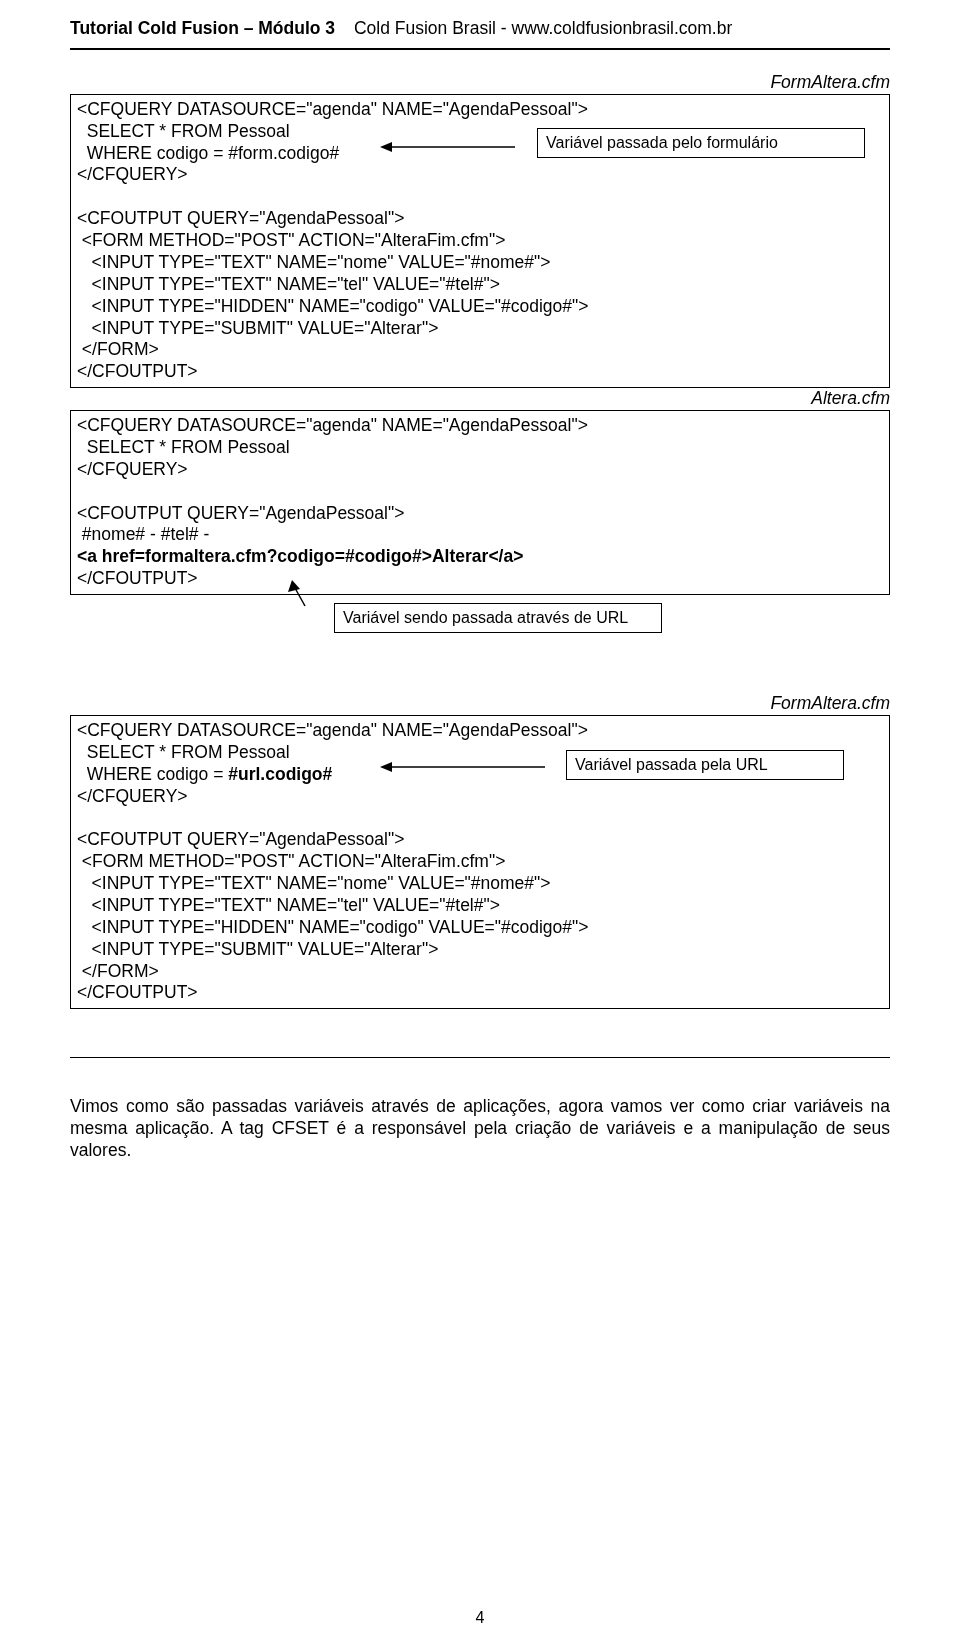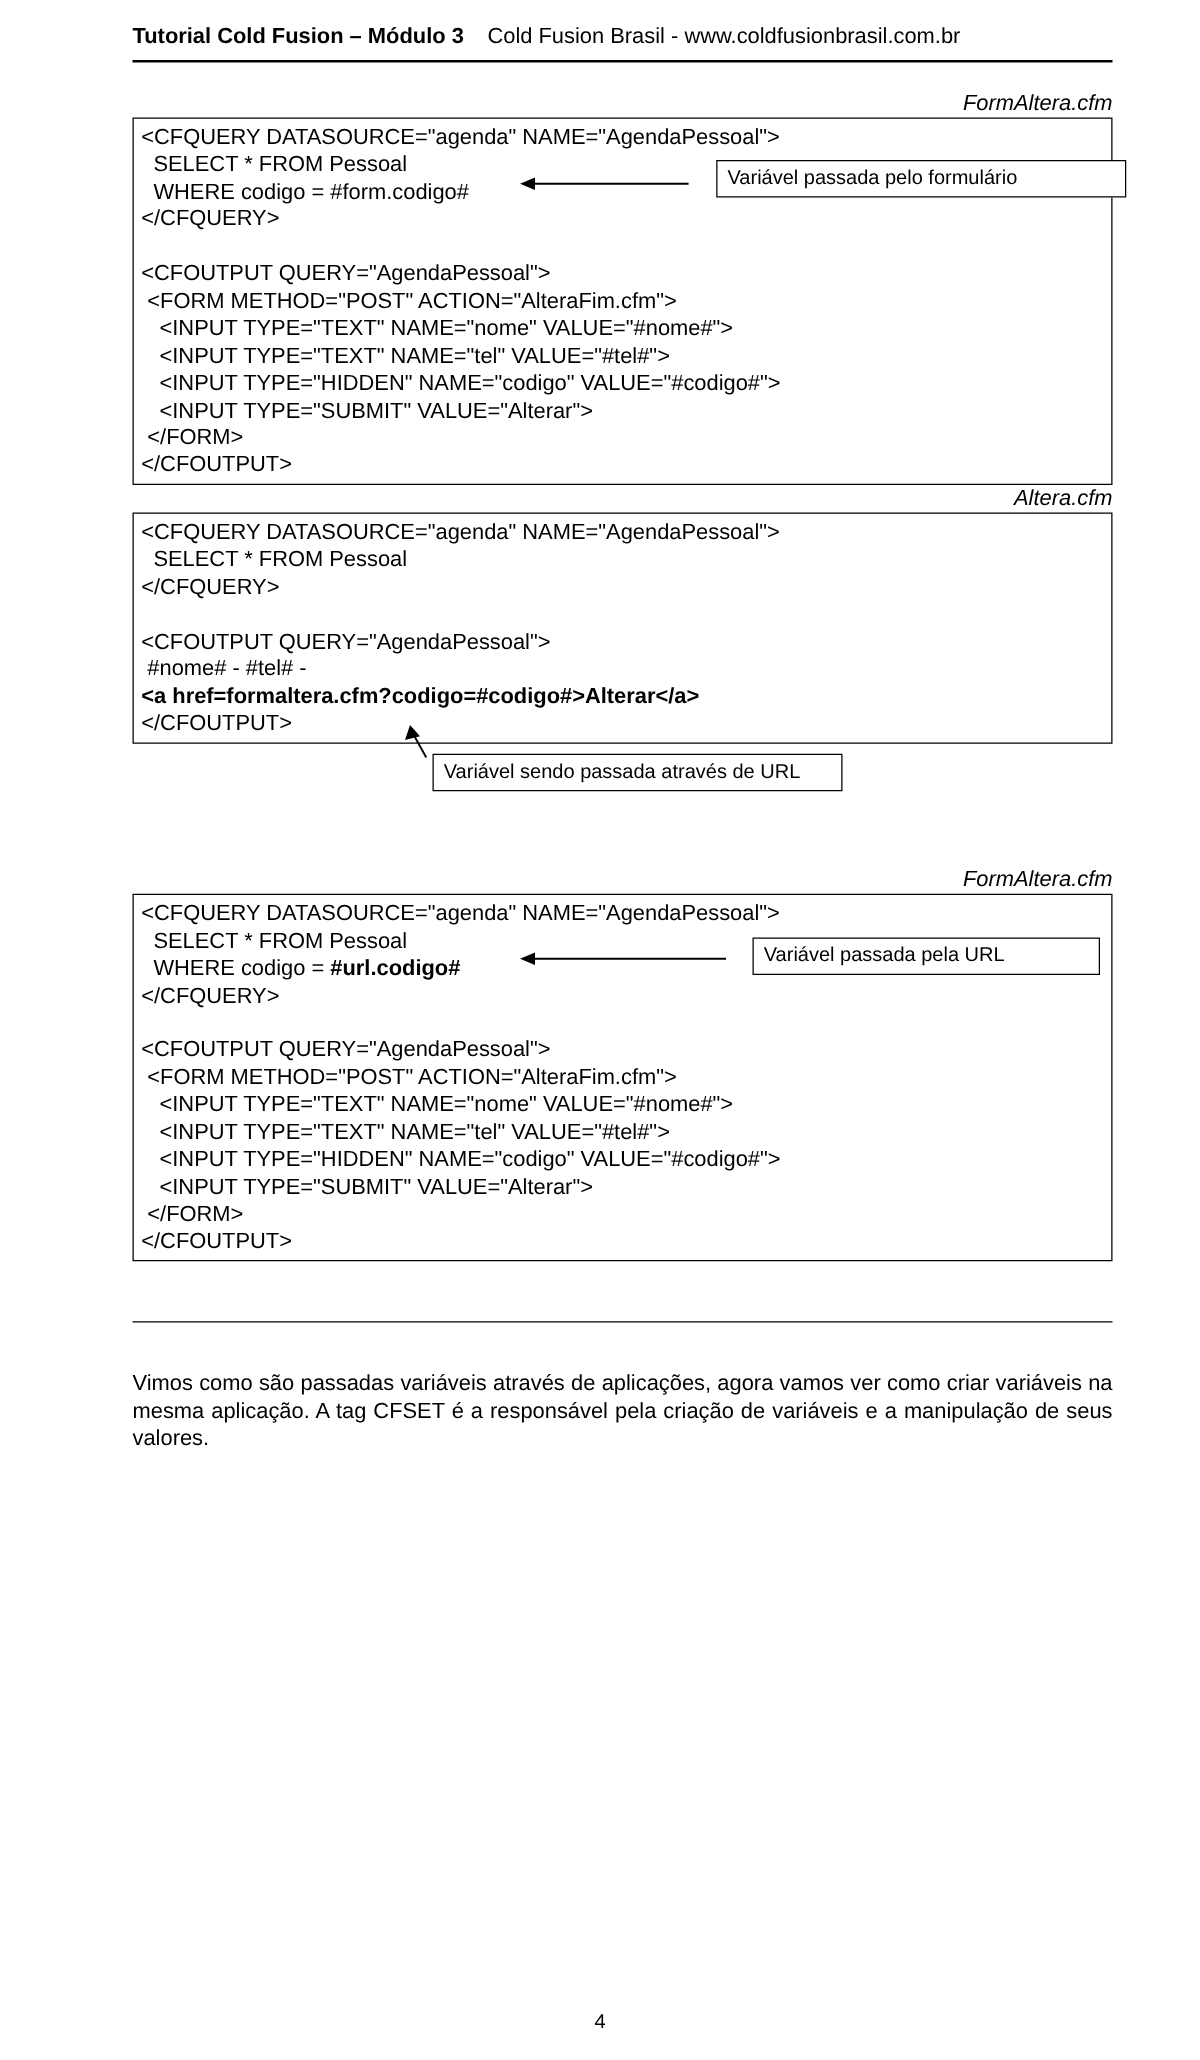--- a/index.html
+++ b/index.html
@@ -8,21 +8,21 @@
     background: #fff;
     font-family: Arial, Helvetica, sans-serif;
     font-size: 17.5px;
     color: #000;
     line-height: 1.25;
   }
   .page {
     width: 960px;
     min-height: 1648px;
     box-sizing: border-box;
-    padding: 18px 70px 30px 106px;
+    padding: 18px 70px 30px 70px;
     position: relative;
   }
   .hdr {
     padding-bottom: 4px;
   }
   .hdr-left {
     font-weight: bold;
   }
   .hdr-right {
     font-weight: normal;
@@ -125,21 +125,21 @@
     <div class="fname">Altera.cfm</div>
     <div class="codebox"><span class="pre">&lt;CFQUERY DATASOURCE="agenda" NAME="AgendaPessoal"&gt;
   SELECT * FROM Pessoal
 &lt;/CFQUERY&gt;
 
 &lt;CFOUTPUT QUERY="AgendaPessoal"&gt;
  #nome# - #tel# -
 </span><span class="bold">&lt;a href=formaltera.cfm?codigo=#codigo#&gt;Alterar&lt;/a&gt;</span><span class="pre">
 &lt;/CFOUTPUT&gt;</span></div>
 
-    <div class="callout" style="top:215px; left:216px; width:310px;">Variável sendo passada através de URL</div>
+    <div class="callout" style="top:215px; left:240px; width:310px;">Variável sendo passada através de URL</div>
     <svg class="arrow-svg" style="top:192px; left:218px; width:20px; height:28px;">
       <line x1="17" y1="26" x2="7" y2="8" stroke="#000" stroke-width="1.5"></line>
       <polygon points="4,0 0,12 12,9" fill="#000"></polygon>
     </svg>
   </div>
 
   <div style="height:98px;"></div>
 
   <div style="position:relative;">
     <div class="fname">FormAltera.cfm</div>

